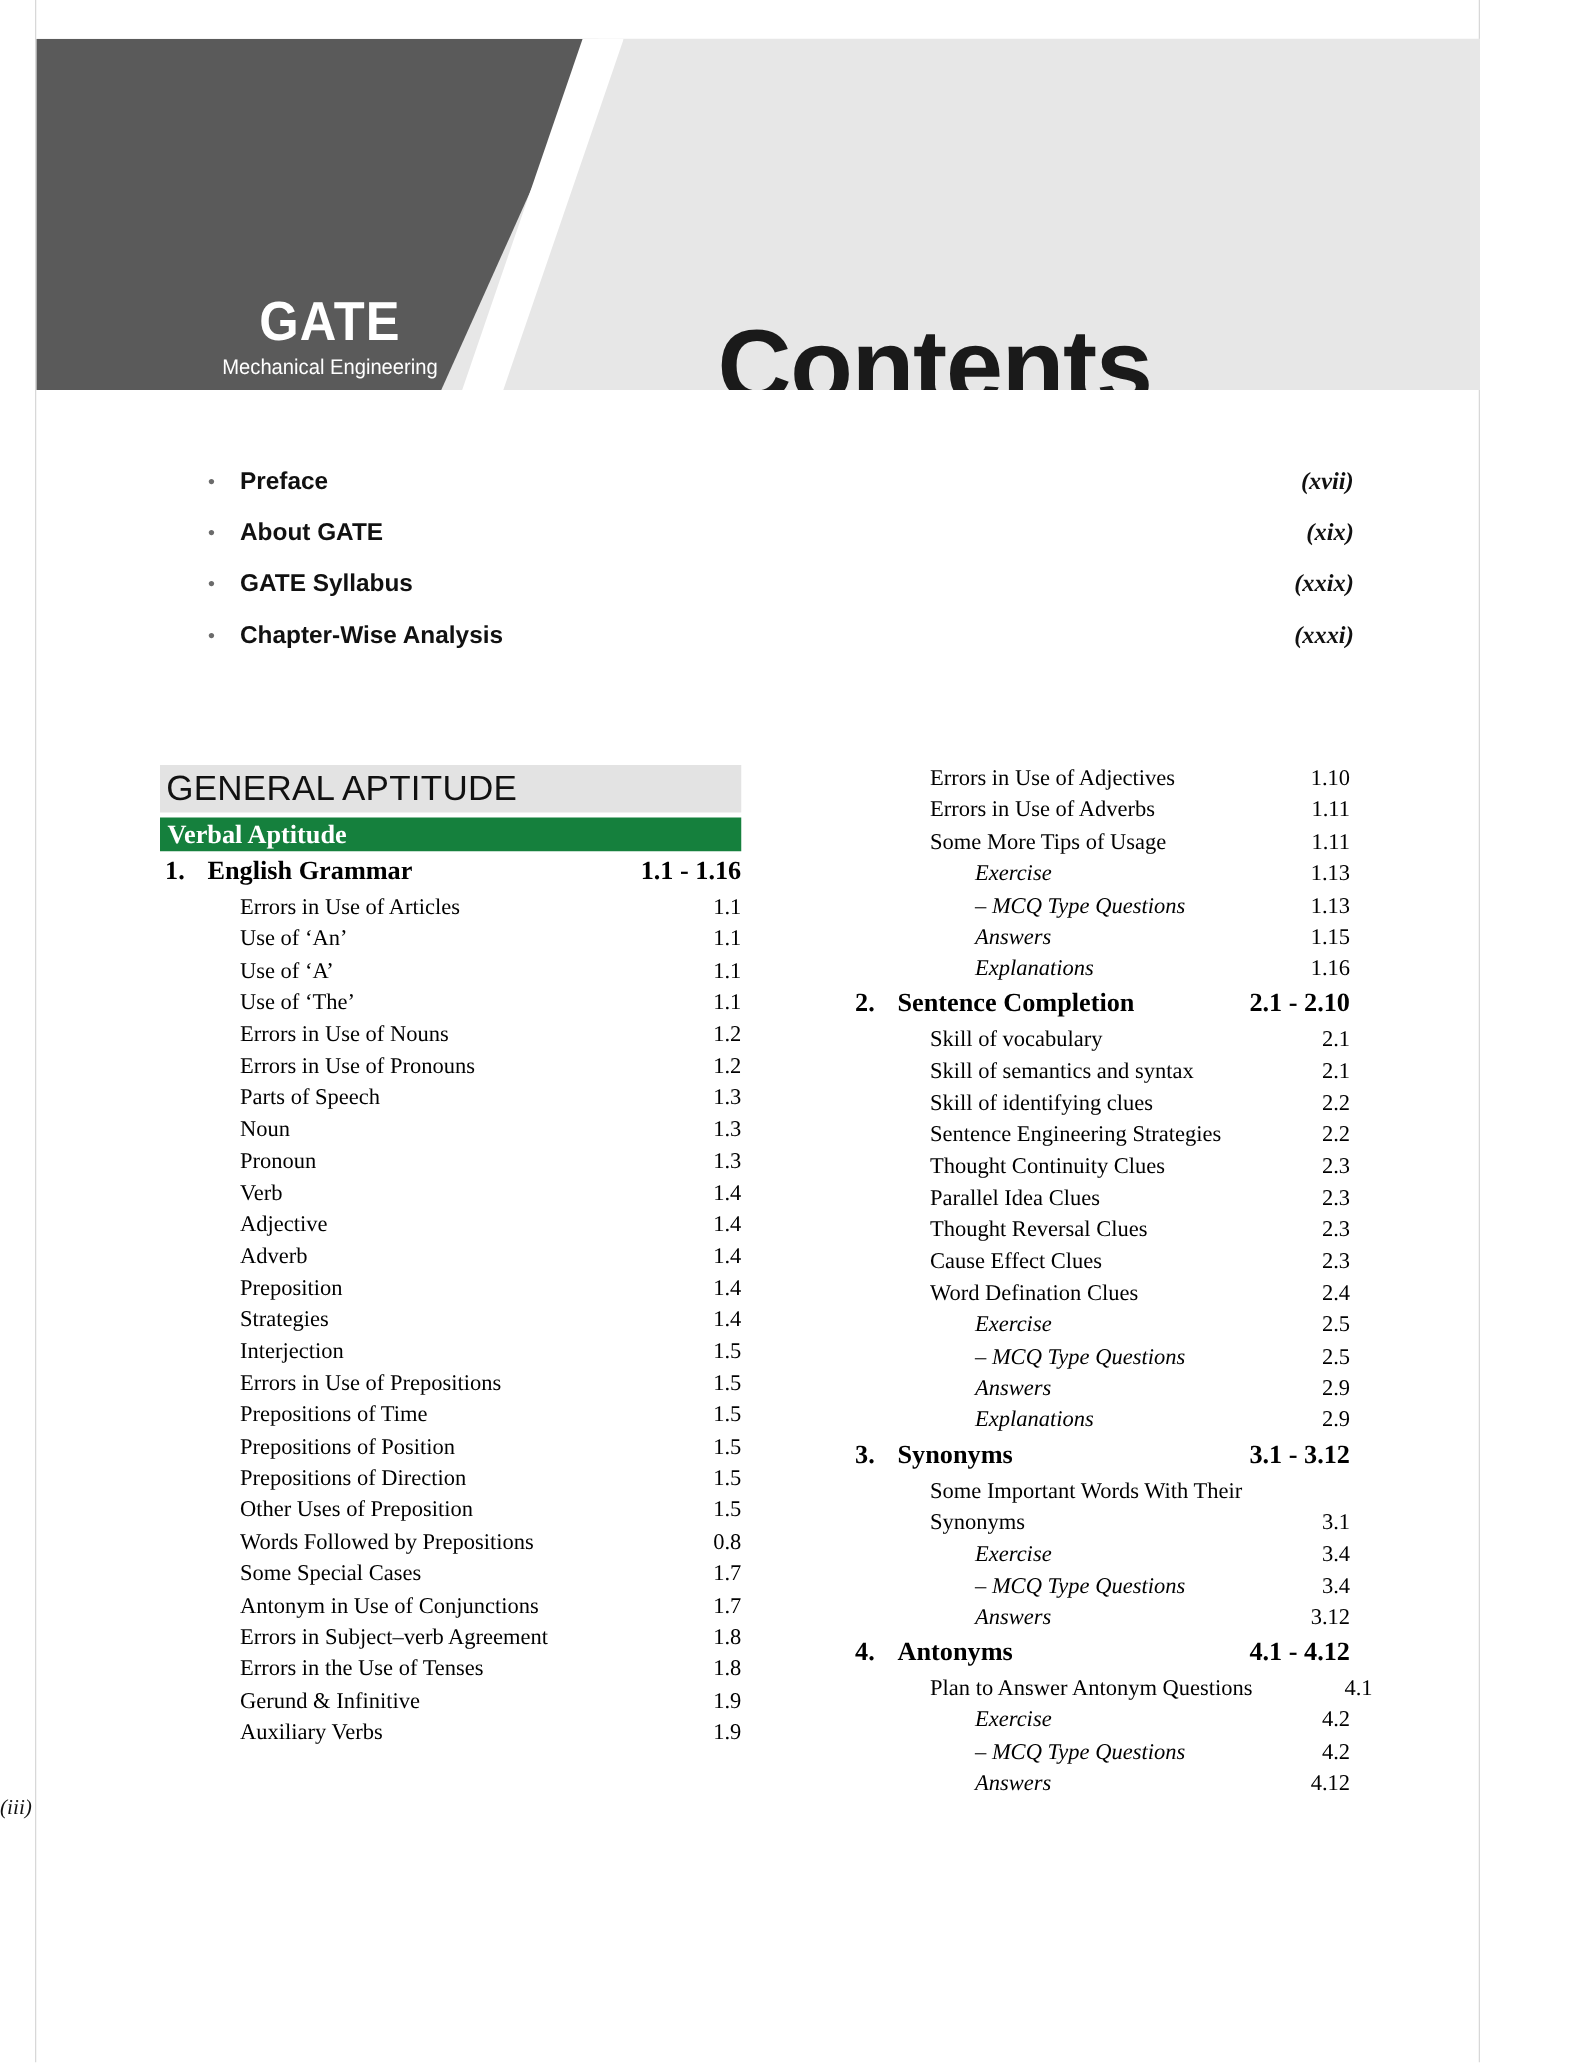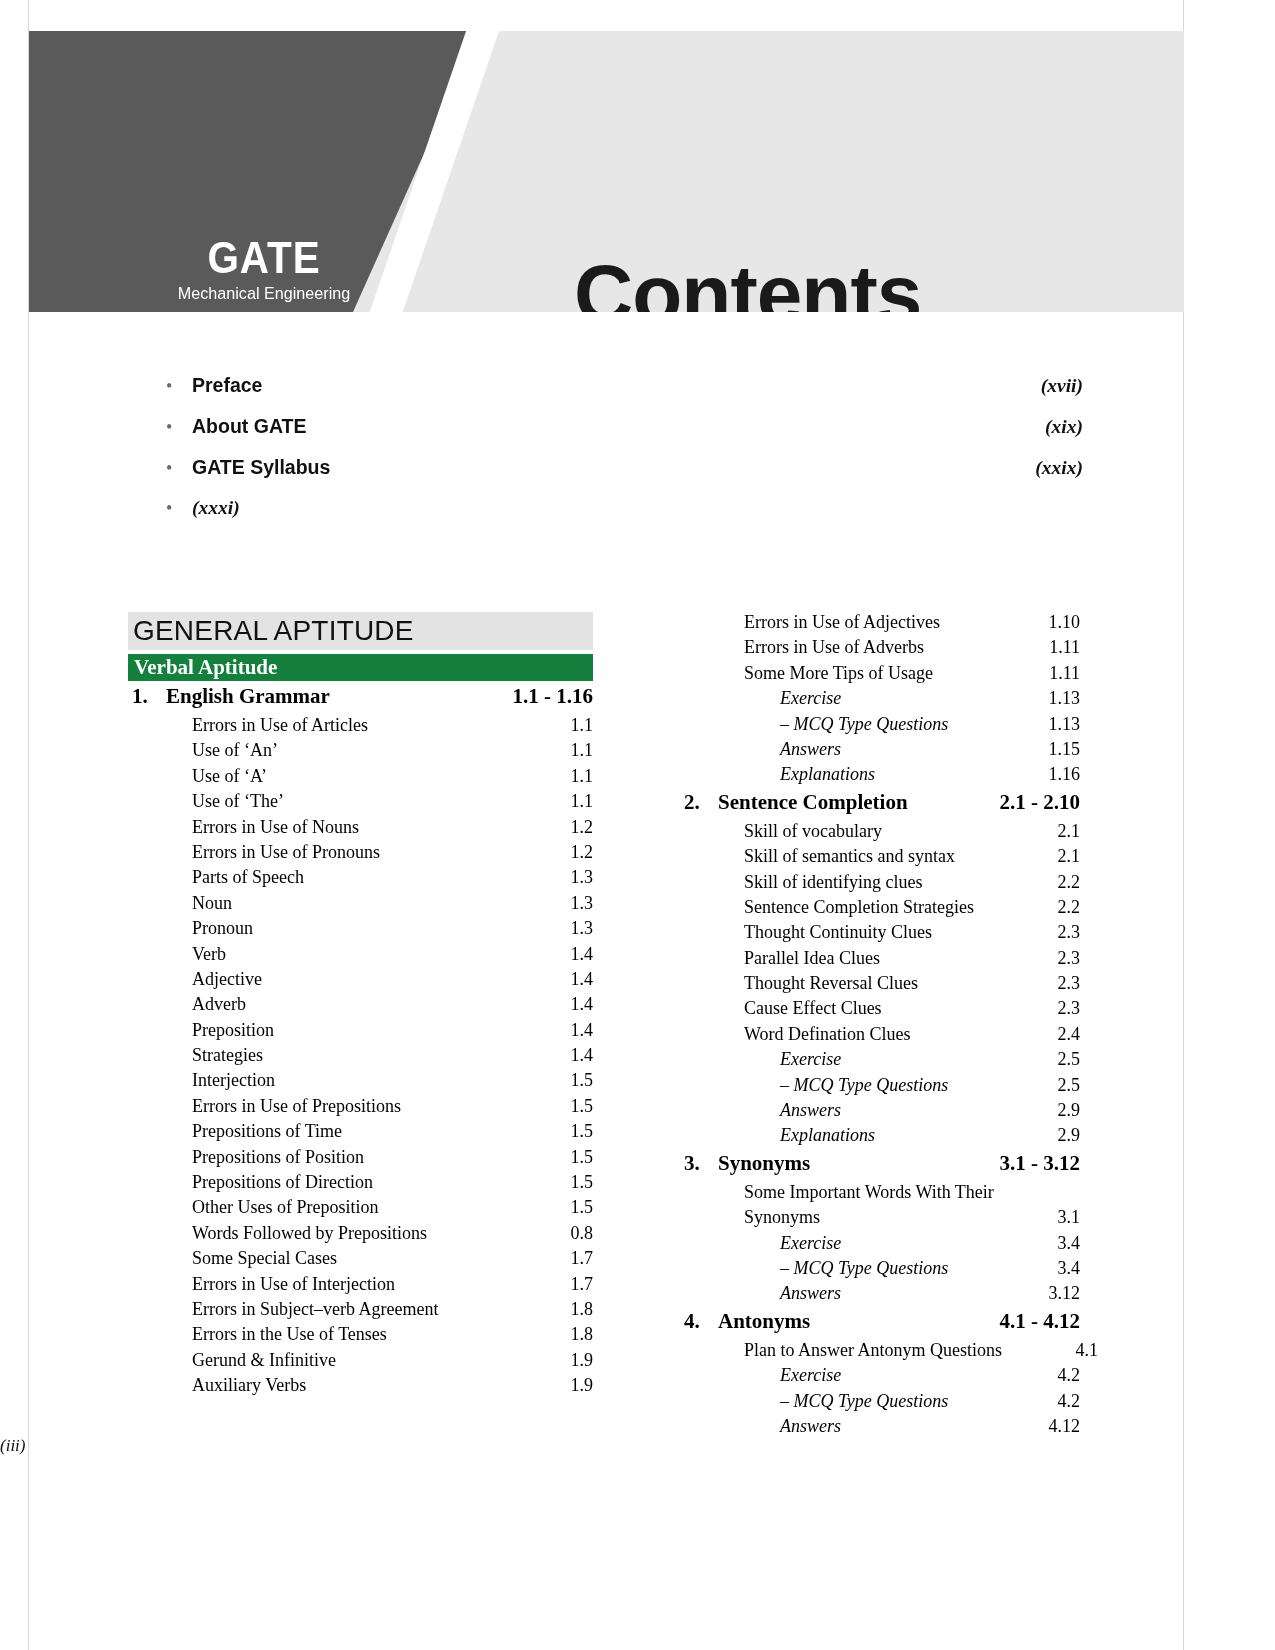--- a/index.html
+++ b/index.html
@@ -270,20 +270,21 @@
         <div class="fm-label">About GATE</div>
         <div class="fm-page">(xix)</div>
       </div>
       <div class="fm-row">
         <div class="fm-bullet">•</div>
         <div class="fm-label">GATE Syllabus</div>
         <div class="fm-page">(xxix)</div>
       </div>
       <div class="fm-row">
         <div class="fm-bullet">•</div>
+        <div class="fm-label">Chapter-Wise Analysis</div>
         <div class="fm-page">(xxxi)</div>
       </div>
     </div>
 
   <div class="toc">
 
     <div class="col col-left">
       <div class="section-band">
         <span>GENERAL APTITUDE</span>
       </div>
@@ -401,21 +402,21 @@
             <div class="title">Words Followed by Prepositions</div>
             <div class="pg">0.8</div>
           </div>
           <div class="row topic">
             <div class="num"></div>
             <div class="title">Some Special Cases</div>
             <div class="pg">1.7</div>
           </div>
           <div class="row topic">
             <div class="num"></div>
-            <div class="title">Errors in Use of Interjection</div>
+            <div class="title">Antonym in Use of Conjunctions</div>
             <div class="pg">1.7</div>
           </div>
           <div class="row topic">
             <div class="num"></div>
             <div class="title">Errors in Subject–verb Agreement</div>
             <div class="pg">1.8</div>
           </div>
           <div class="row topic">
             <div class="num"></div>
             <div class="title">Errors in the Use of Tenses</div>
@@ -486,21 +487,21 @@
             <div class="title">Skill of semantics and syntax</div>
             <div class="pg">2.1</div>
           </div>
           <div class="row topic">
             <div class="num"></div>
             <div class="title">Skill of identifying clues</div>
             <div class="pg">2.2</div>
           </div>
           <div class="row topic">
             <div class="num"></div>
-            <div class="title">Sentence Completion Strategies</div>
+            <div class="title">Sentence Engineering Strategies</div>
             <div class="pg">2.2</div>
           </div>
           <div class="row topic">
             <div class="num"></div>
             <div class="title">Thought Continuity Clues</div>
             <div class="pg">2.3</div>
           </div>
           <div class="row topic">
             <div class="num"></div>
             <div class="title">Parallel Idea Clues</div>

